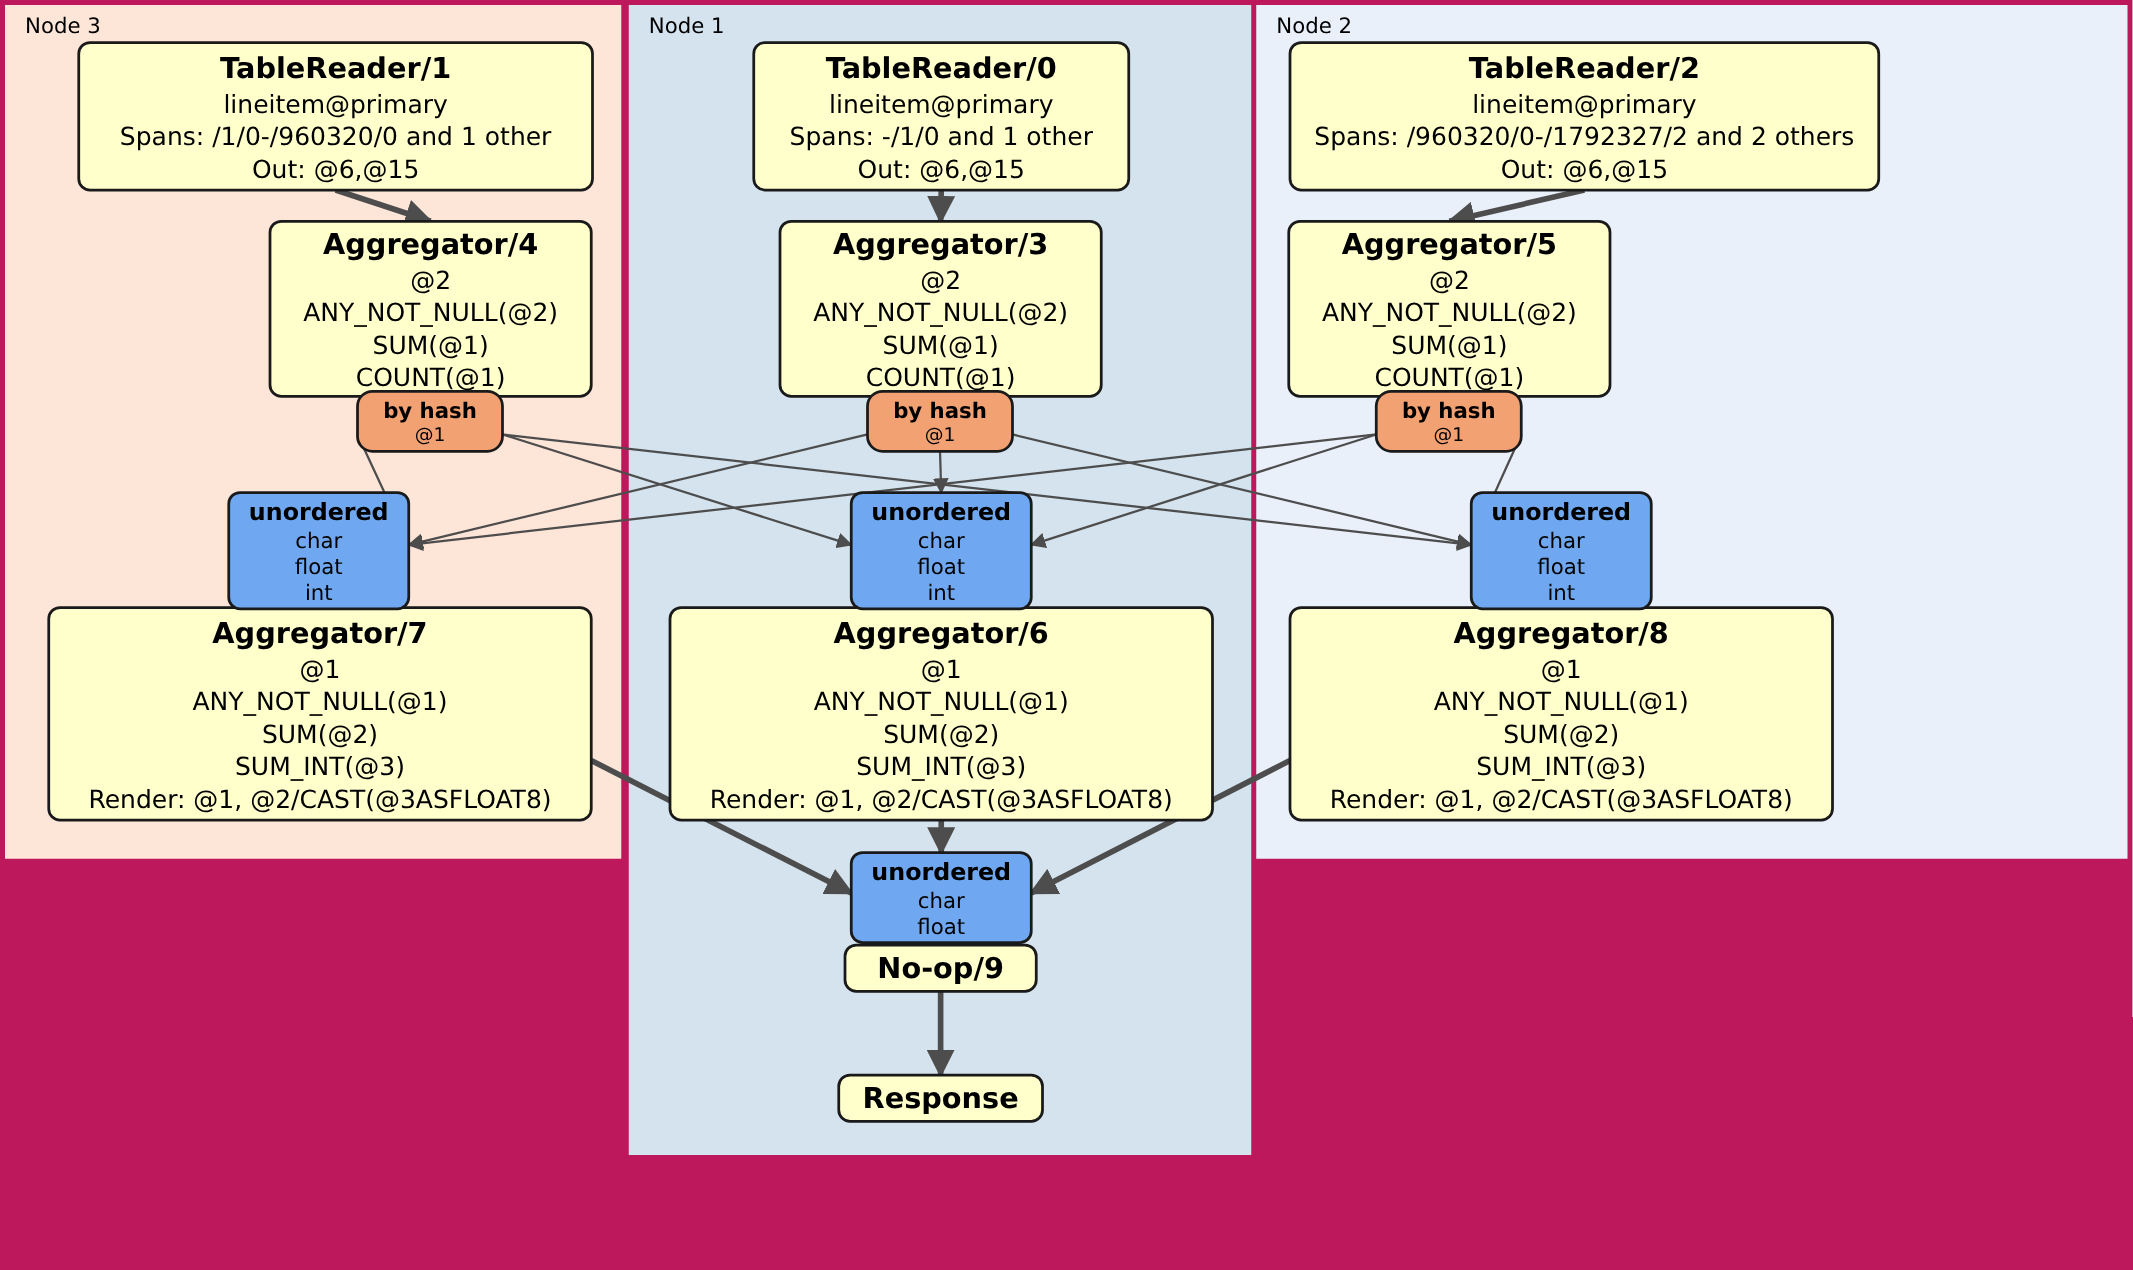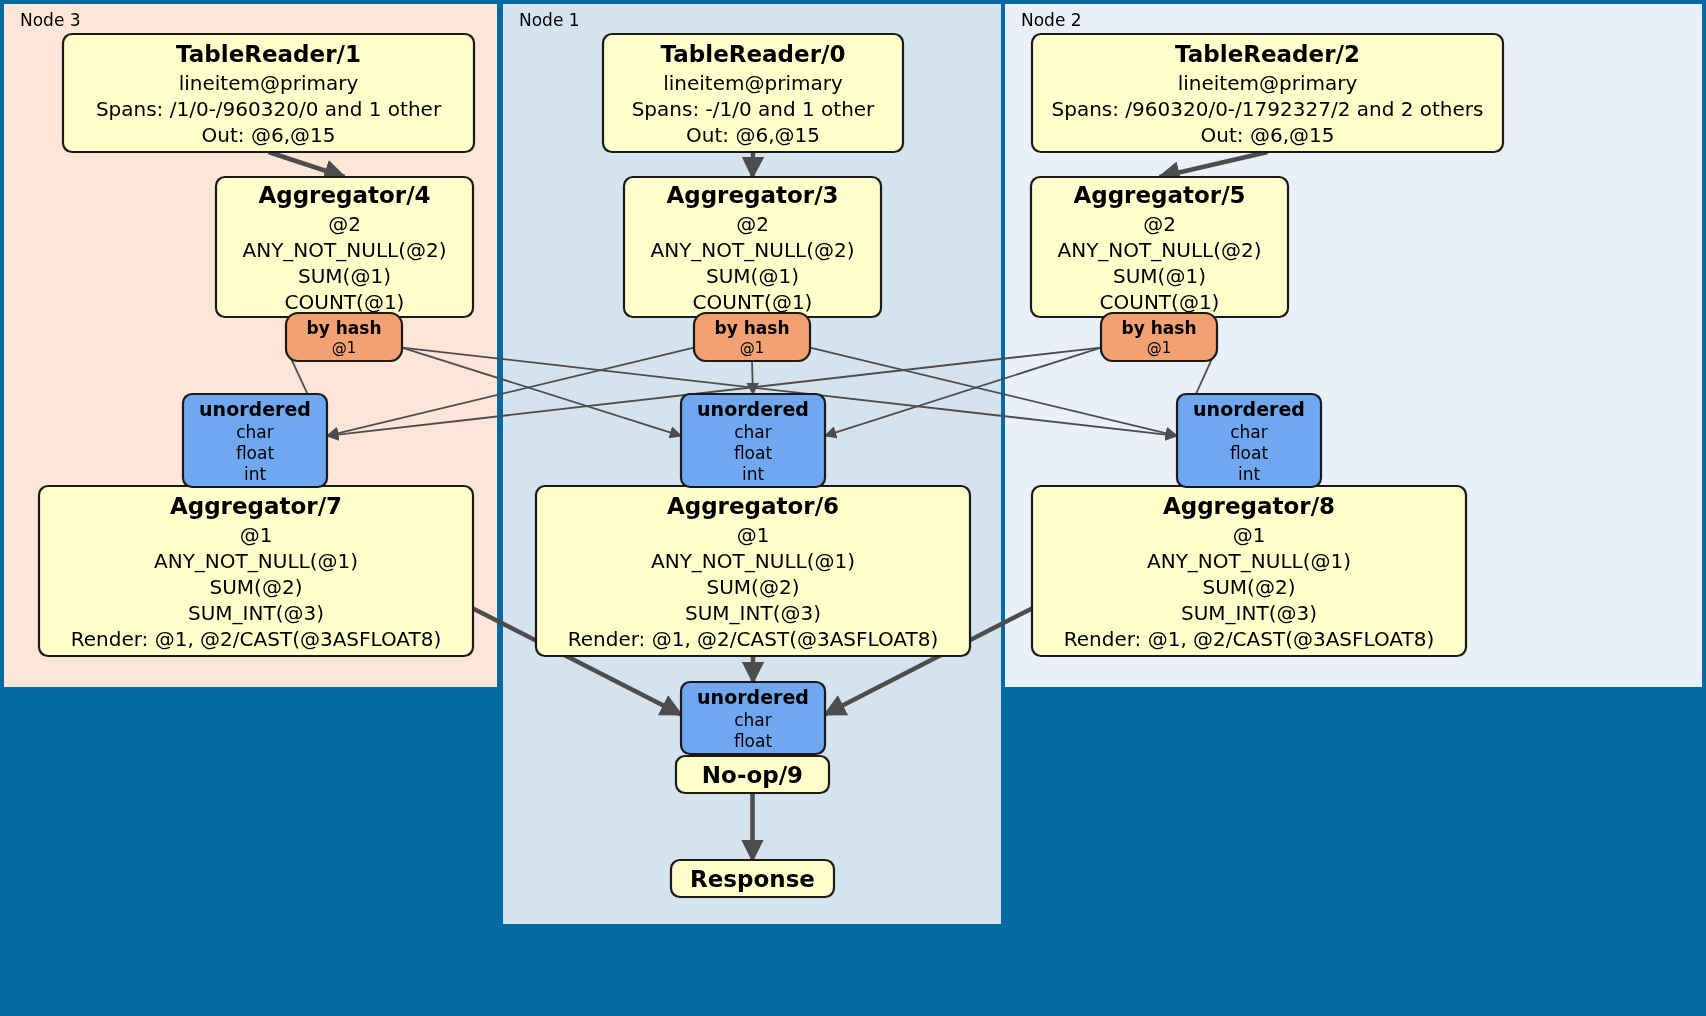--- a/index.html
+++ b/index.html
@@ -7,21 +7,21 @@
     padding: 0;
     background: #ffffff;
   }
   body {
     font-family: "DejaVu Sans", "Liberation Sans", sans-serif;
   }
   #stage {
     position: relative;
     width: 1706px;
     height: 1016px;
-    background: #0369a1;
+    background: #be185d;
     overflow: hidden;
   }
   svg#diagram {
     position: absolute;
     left: 0;
     top: 0;
     width: 1706px;
     height: 1016px;
     display: block;
   }

